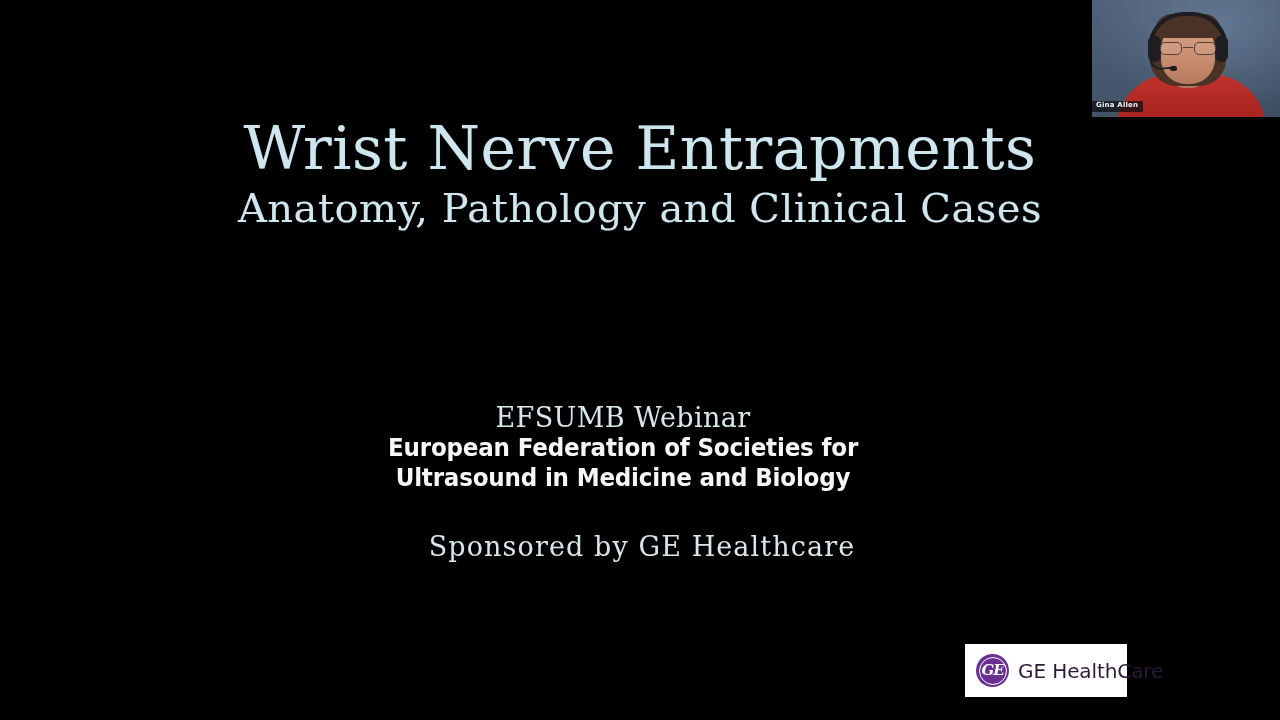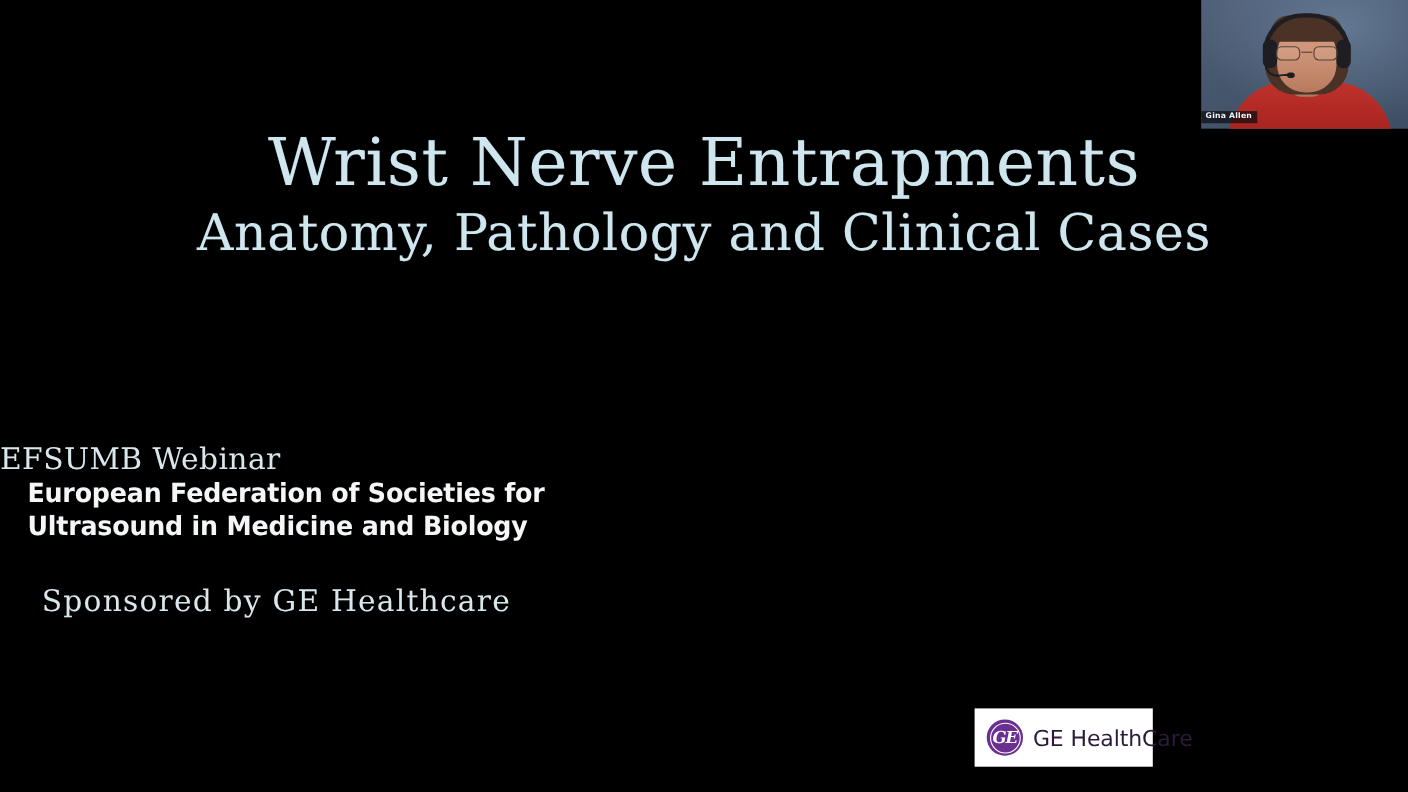--- a/index.html
+++ b/index.html
@@ -40,30 +40,31 @@
     font-size: 60px;
     letter-spacing: 0.5px;
     margin-bottom: 10px;
   }
   .title-line-2 {
     font-size: 60px;
     letter-spacing: 0.5px;
     margin-bottom: 10px;
   }
   .title-line-3 {
-    font-size: 46px;
+    font-size: 40px;
     letter-spacing: 0.5px;
   }
 
   
   .subtitle-block {
     position: absolute;
     left: 0;
     top: 402px;
     width: 1246px;
+    text-align: center;
   }
   .sub-serif {
     font-family: "DejaVu Serif", "Liberation Serif", serif;
     font-size: 27px;
     color: #d9e7ec;
     line-height: 1.18;
     letter-spacing: 0.4px;
     white-space: nowrap;
   }
   .sub-bold {
@@ -82,21 +83,21 @@
     color: #d9e7ec;
     letter-spacing: 1.1px;
     white-space: nowrap;
     margin-top: 38px;
     margin-left: 38px;
   }
 
   
   .ge-logo-box {
     position: absolute;
-    left: 886px;
+    left: 965px;
     top: 644px;
     width: 162px;
     height: 53px;
     background: #ffffff;
     display: flex;
     align-items: center;
     padding-left: 11px;
     box-sizing: border-box;
   }
   .ge-mark {

